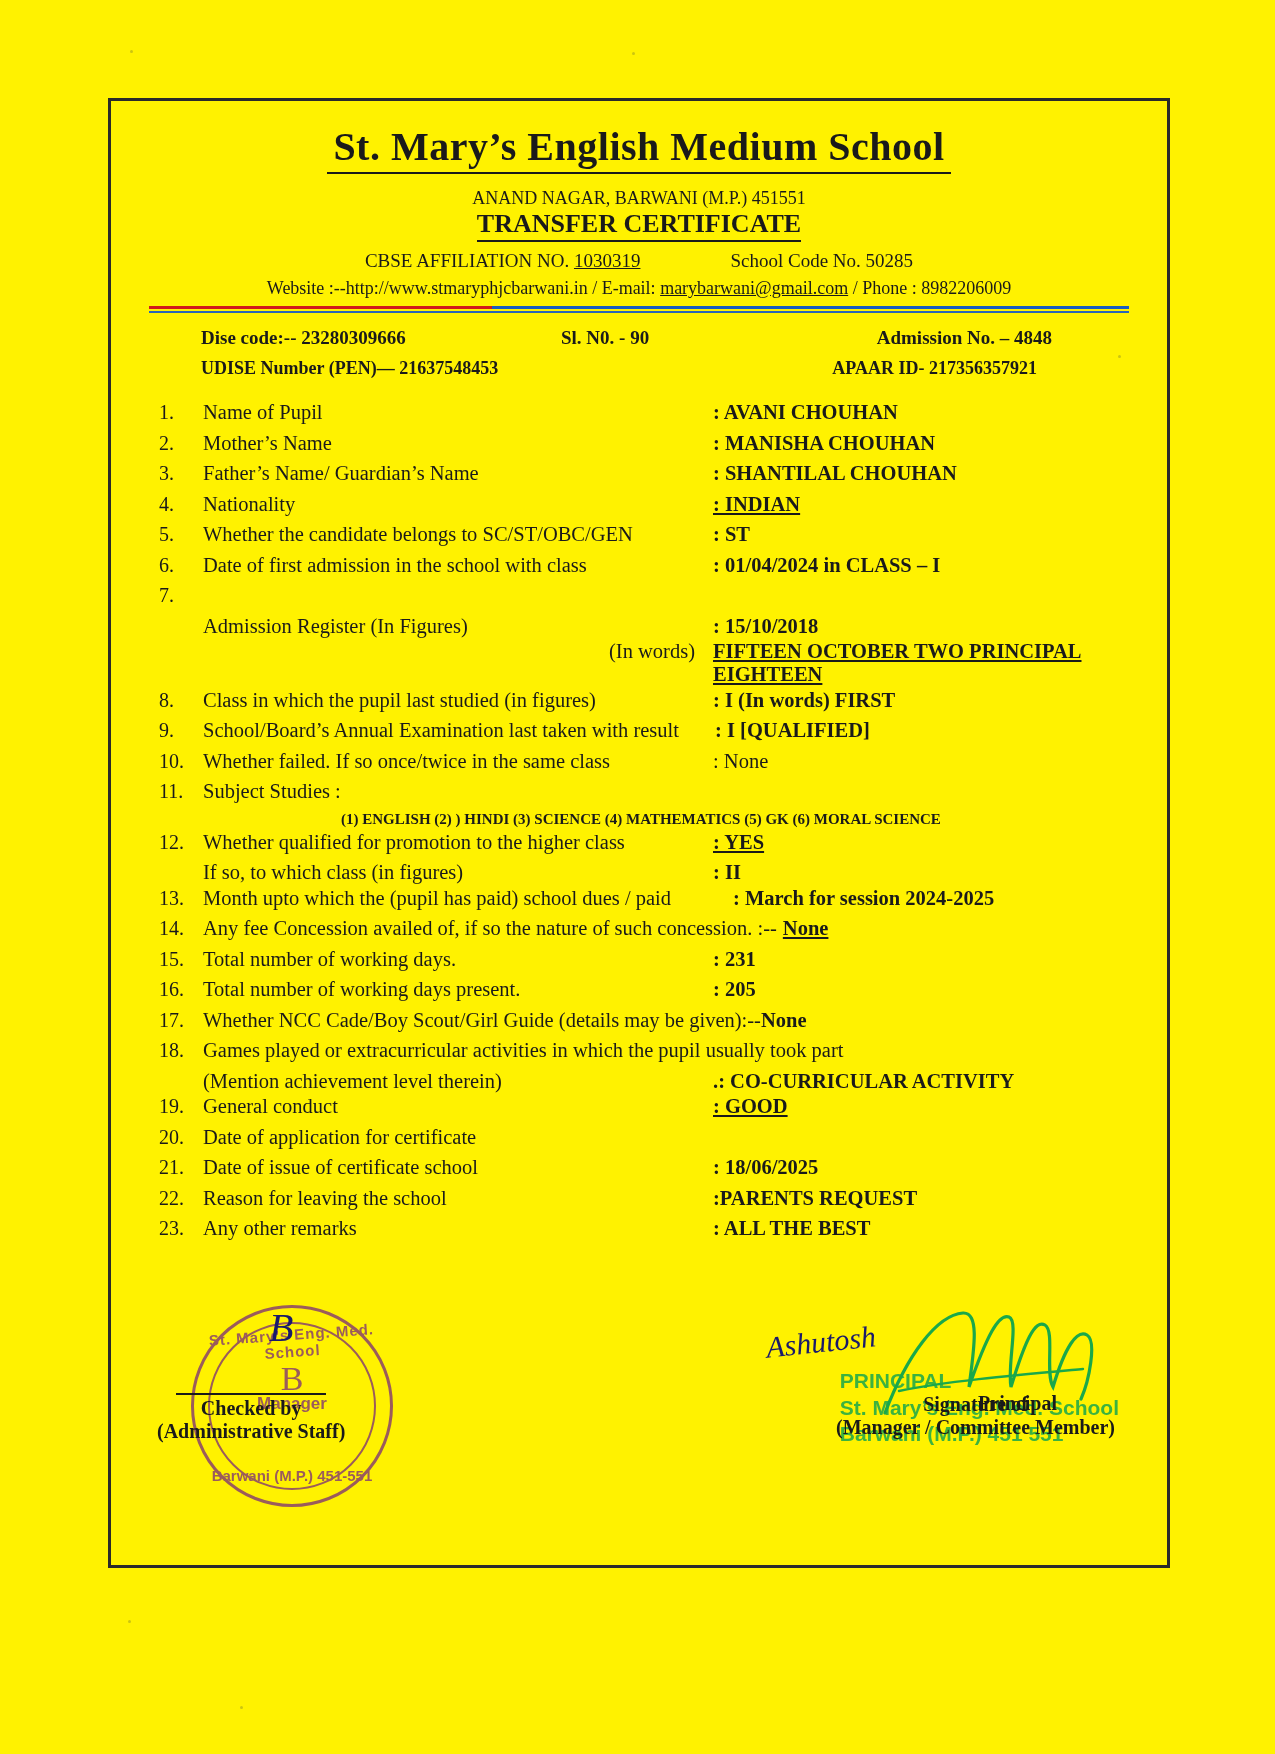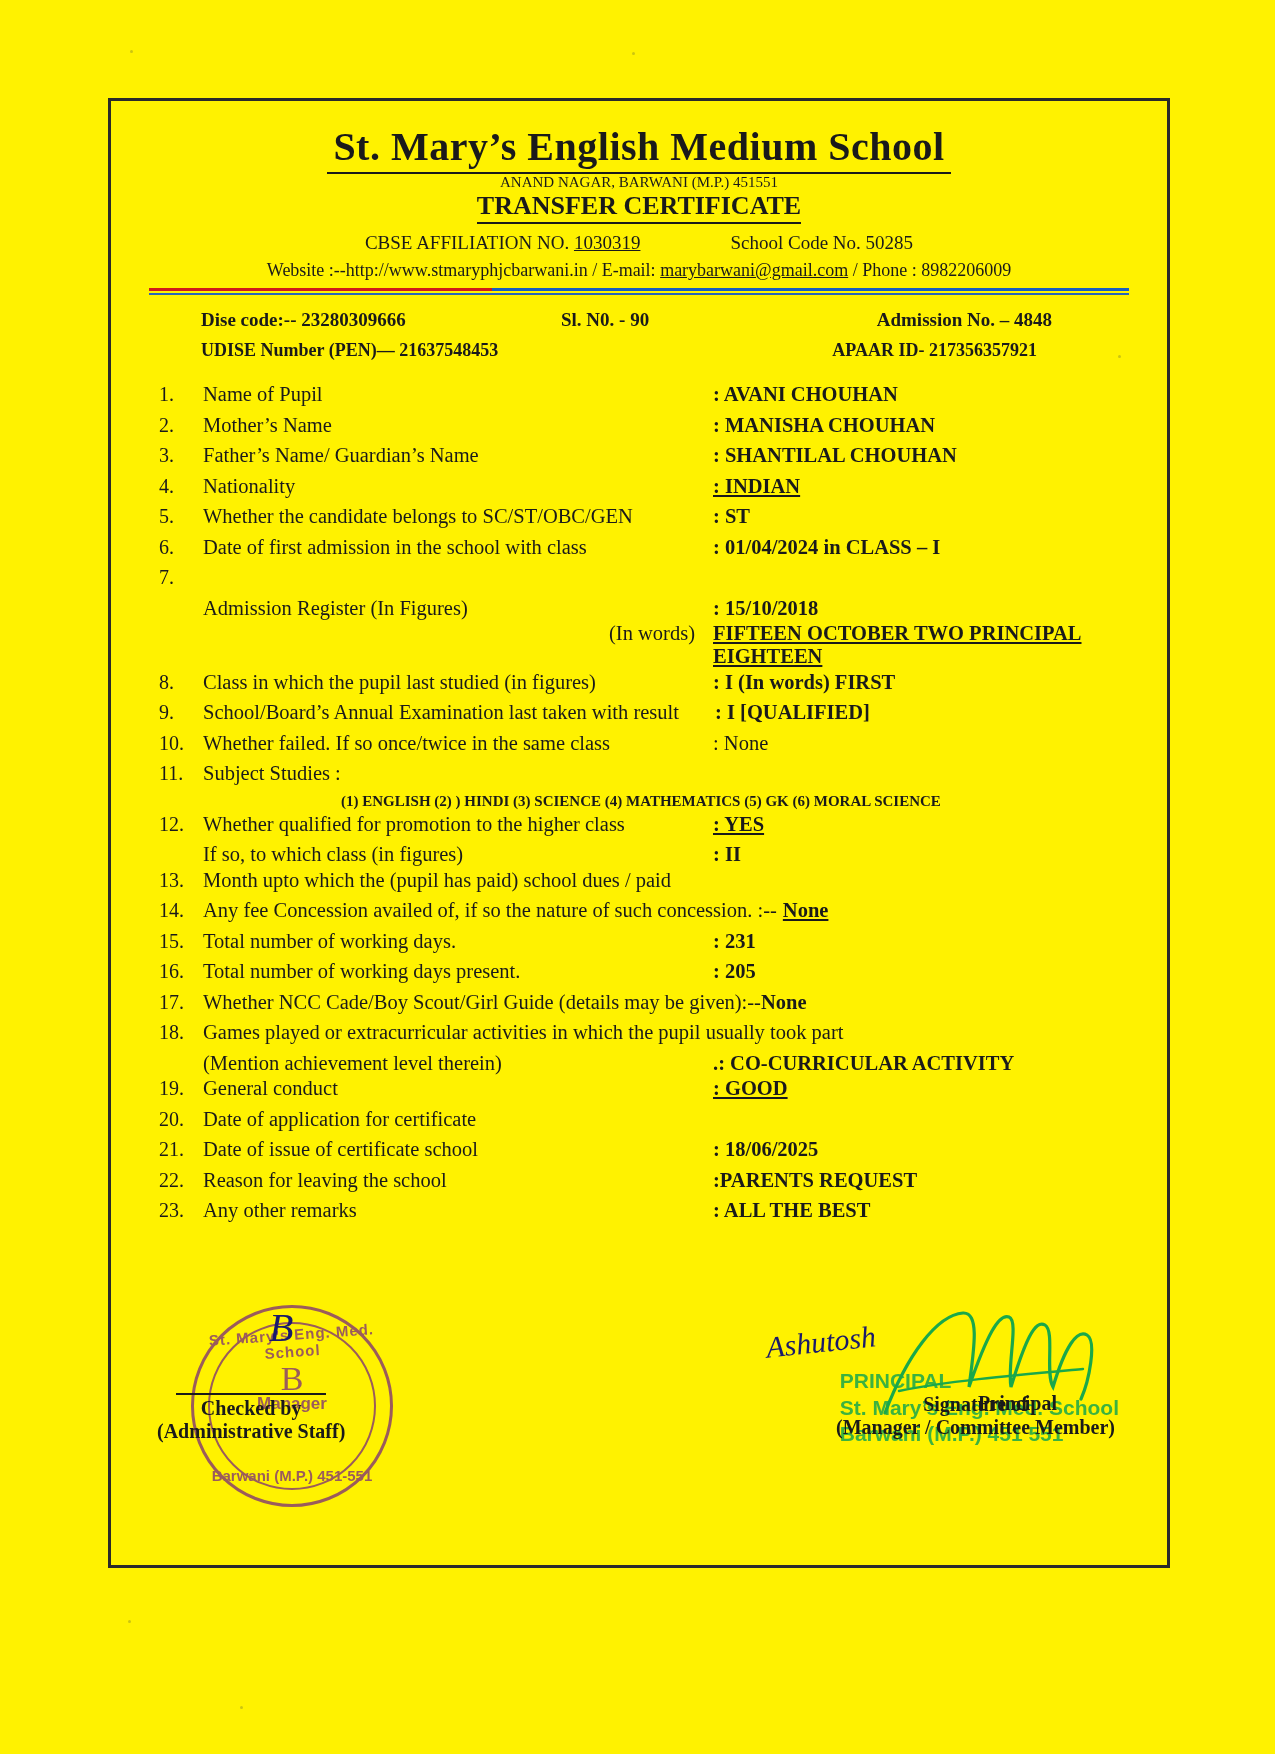--- a/index.html
+++ b/index.html
@@ -37,21 +37,22 @@
   }
   .school-name {
     font-size: 40px;
     font-weight: bold;
     letter-spacing: 0.5px;
     display: inline-block;
     border-bottom: 2px solid #1a1a1a;
     padding: 0 6px 2px 6px;
   }
   .address {
-    font-size: 15px;
+    font-size: 18px;
+    margin-top: 14px;
   }
   .tc-title {
     font-size: 26px;
     font-weight: bold;
     margin-top: 0;
     display: inline-block;
     border-bottom: 2px solid #1a1a1a;
     padding-bottom: 1px;
   }
   .affil-row {
@@ -369,20 +370,21 @@
 
       <div class="sub-row">
         <div class="num"></div>
         <div class="lbl">If so, to which class (in figures)</div>
         <div class="val">:  II</div>
       </div>
 
       <div class="row">
         <div class="num">13.</div>
         <div class="lbl" style="width:530px;">Month upto which the (pupil has paid) school dues / paid</div>
+        <div class="val">: March for session  2024-2025</div>
       </div>
 
       <div class="row">
         <div class="num">14.</div>
         <div class="lbl" style="width:auto;flex:none;">Any fee Concession availed of, if so the nature of such concession. :--</div>
         <div class="val uline" style="flex:none;padding-left:6px;">None</div>
       </div>
 
       <div class="row">
         <div class="num">15.</div>

